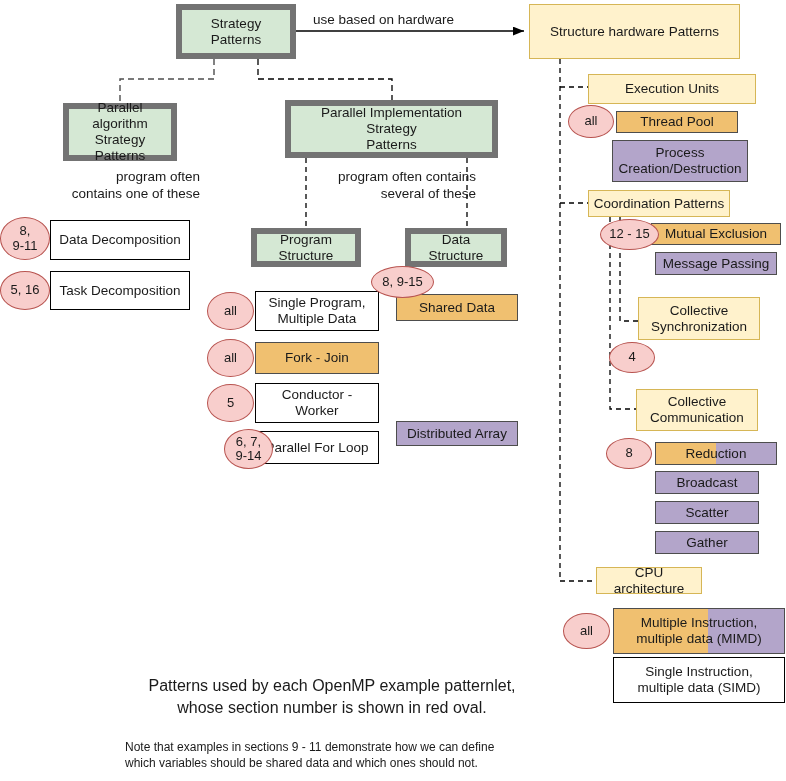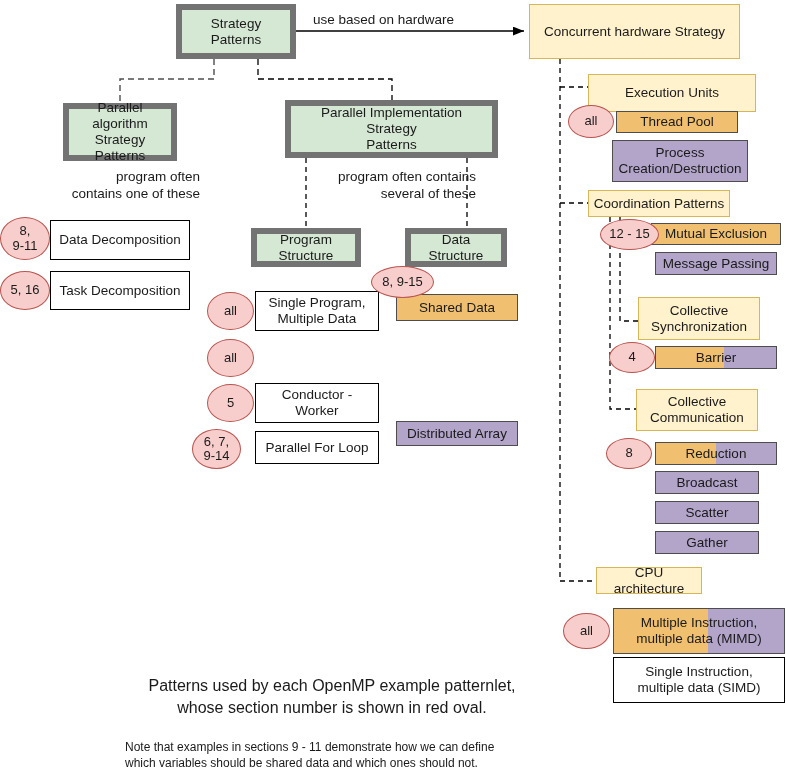--- a/index.html
+++ b/index.html
@@ -151,21 +151,21 @@
     <path d="M620,217 L620,321 L638,321" fill="none" stroke="#000000" stroke-width="1.3" stroke-dasharray="5,4"></path>
 
     <path d="M610,217 L610,409 L636,409" fill="none" stroke="#000000" stroke-width="1.3" stroke-dasharray="5,4"></path>
   </svg>
 
   <div class="node green" style="left:176px; top:4px; width:120px; height:55px;">
     <span>Strategy Patterns</span>
   </div>
 
   <div class="node cream" style="left:529px; top:4px; width:211px; height:55px;">
-    <span>Concurrent hardware Strategy</span>
+    <span>Structure hardware Patterns</span>
   </div>
 
   <div class="edge-label" style="left:313px; top:12px;">use based on hardware</div>
 
   <div class="node green prewrap" style="left:63px; top:103px; width:114px; height:58px; white-space:pre-line;">
     <span>Parallel algorithm
 Strategy Patterns</span>
   </div>
 
   <div class="node green" style="left:285px; top:100px; width:213px; height:58px; white-space:pre-line;">
@@ -195,48 +195,51 @@
 Structure</span>
   </div>
 
   <div class="oval" style="left:207px; top:292px; width:47px; height:38px;">all</div>
   <div class="node white" style="left:255px; top:291px; width:124px; height:40px; white-space:pre-line;">
     <span>Single Program,
 Multiple Data</span>
   </div>
 
   <div class="oval" style="left:207px; top:339px; width:47px; height:38px;">all</div>
+  <div class="node orange" style="left:255px; top:342px; width:124px; height:32px;">
+    <span>Fork - Join</span>
+  </div>
 
   <div class="oval" style="left:207px; top:384px; width:47px; height:38px;">5</div>
   <div class="node white" style="left:255px; top:383px; width:124px; height:40px; white-space:pre-line;">
     <span>Conductor -
 Worker</span>
   </div>
 
-  <div class="oval" style="left:192px; top:429px; width:49px; height:40px; white-space:pre-line;">6, 7,
+  <div class="oval" style="left:224px; top:429px; width:49px; height:40px; white-space:pre-line;">6, 7,
 9-14</div>
   <div class="node white" style="left:255px; top:431px; width:124px; height:33px;">
     <span>Parallel For Loop</span>
   </div>
 
   <div class="node green" style="left:405px; top:228px; width:102px; height:39px; white-space:pre-line;">
     <span>Data
 Structure</span>
   </div>
 
   <div class="oval" style="left:371px; top:266px; width:63px; height:32px;">8, 9-15</div>
   <div class="node orange" style="left:396px; top:294px; width:122px; height:27px;">
     <span>Shared Data</span>
   </div>
 
   <div class="node purple" style="left:396px; top:421px; width:122px; height:25px;">
     <span>Distributed Array</span>
   </div>
 
-  <div class="node cream" style="left:588px; top:74px; width:168px; height:38px;">
+  <div class="node cream" style="left:588px; top:74px; width:168px; height:30px;">
     <span>Execution Units</span>
   </div>
 
   <div class="oval" style="left:568px; top:105px; width:46px; height:33px;">all</div>
   <div class="node orange" style="left:616px; top:111px; width:122px; height:22px;">
     <span>Thread Pool</span>
   </div>
 
   <div class="node purple" style="left:612px; top:140px; width:136px; height:42px; white-space:pre-line;">
     <span>Process
@@ -255,24 +258,20 @@
   <div class="node purple" style="left:655px; top:252px; width:122px; height:23px;">
     <span>Message Passing</span>
   </div>
 
   <div class="node cream" style="left:638px; top:297px; width:122px; height:43px; white-space:pre-line;">
     <span>Collective
 Synchronization</span>
   </div>
 
   <div class="oval" style="left:609px; top:342px; width:46px; height:31px;">4</div>
-  <div class="split node" style="left:655px; top:346px; width:122px; height:23px;">
-    <div class="fill" style="width:57%;"></div>
-    <span class="cap">Barrier</span>
-  </div>
 
   <div class="node cream" style="left:636px; top:389px; width:122px; height:42px; white-space:pre-line;">
     <span>Collective
 Communication</span>
   </div>
 
   <div class="oval" style="left:606px; top:438px; width:46px; height:31px;">8</div>
   <div class="split node" style="left:655px; top:442px; width:122px; height:23px;">
     <div class="fill" style="width:50%;"></div>
     <span class="cap">Reduction</span>

